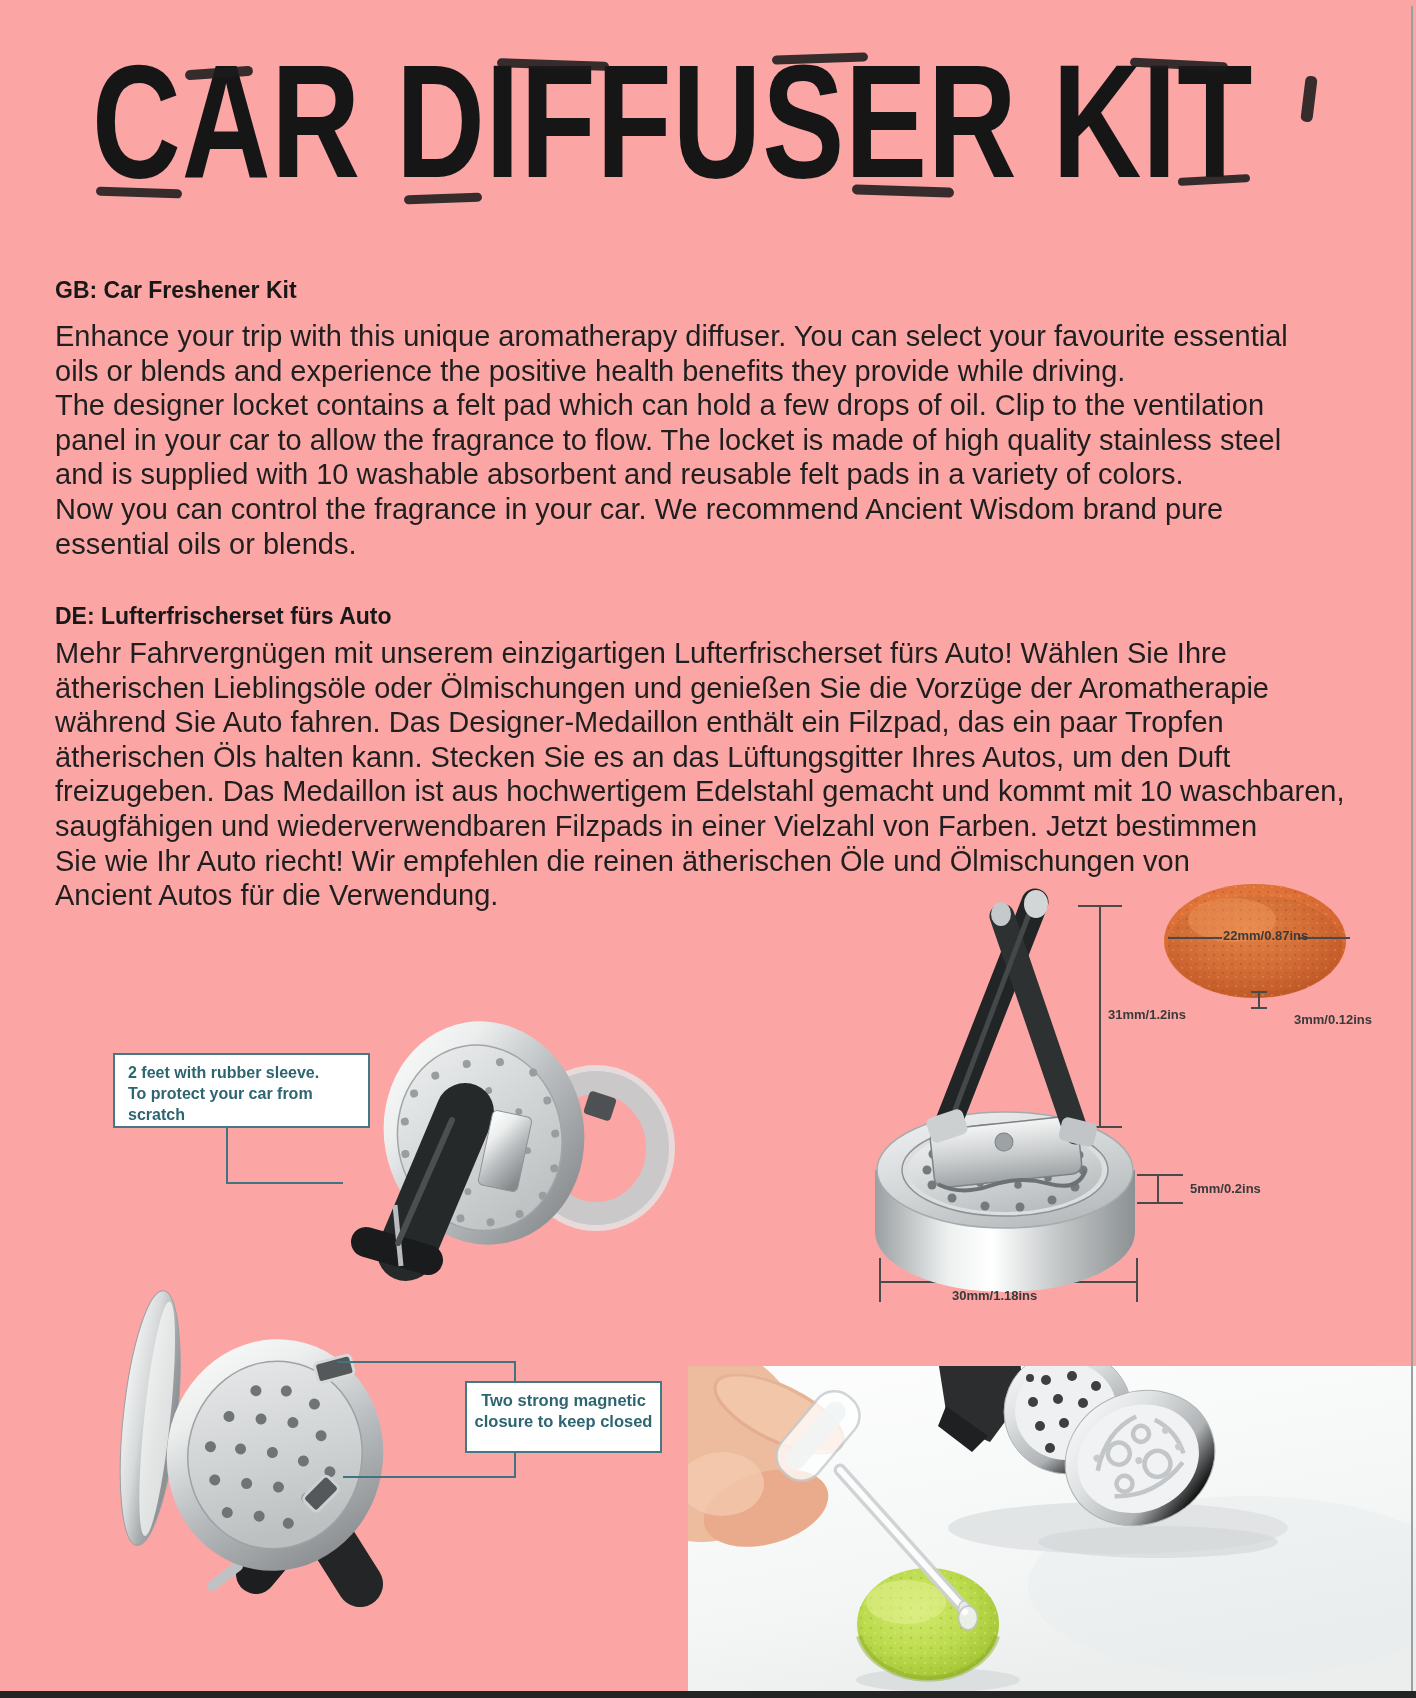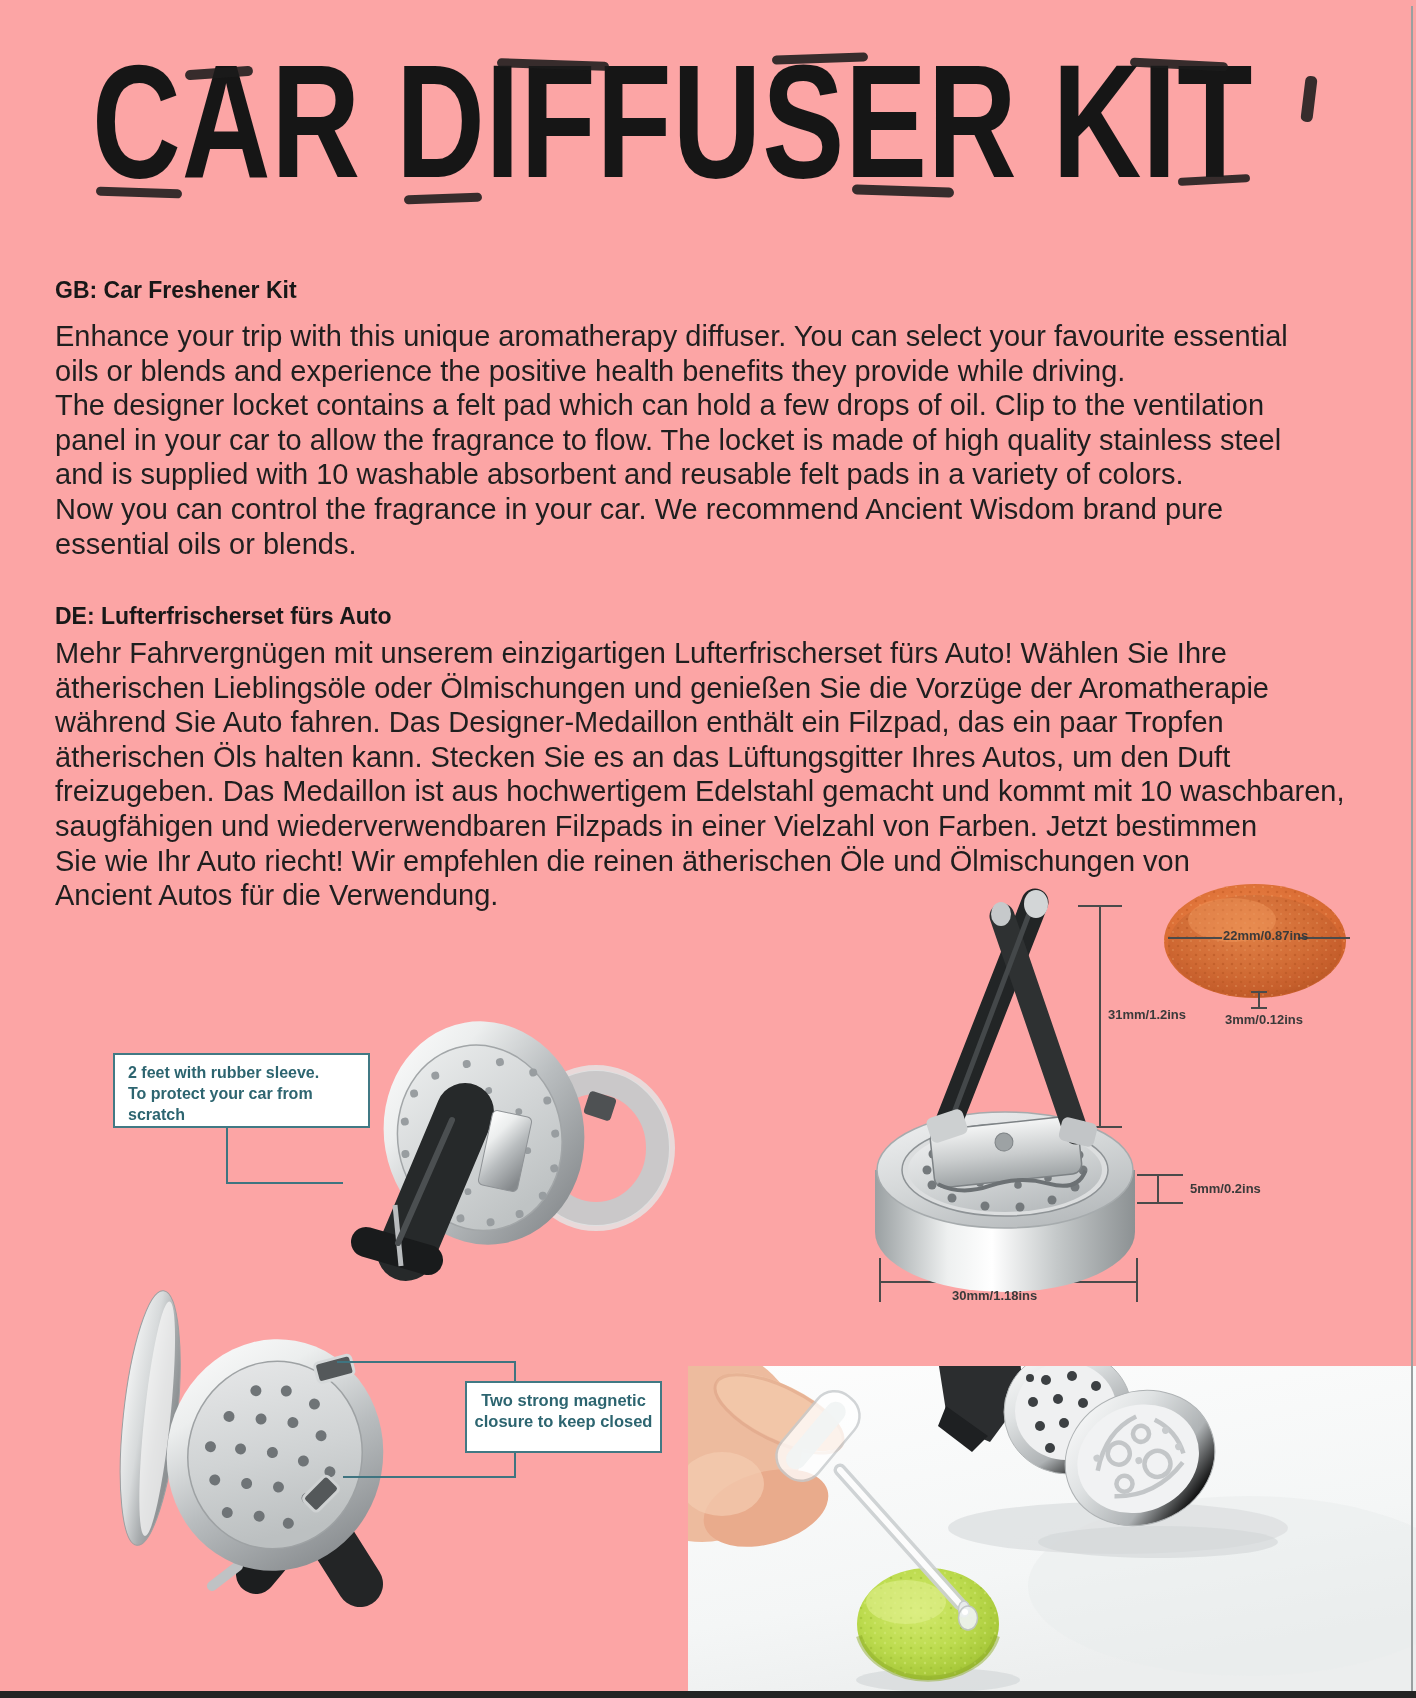--- a/index.html
+++ b/index.html
@@ -178,21 +178,21 @@
       <line x1="249" y1="34" x2="175" y2="230" stroke="#44484a" stroke-width="5" stroke-linecap="round"></line>
       <ellipse cx="256" cy="24" rx="12" ry="14" fill="#d3d6d7"></ellipse>
       <ellipse cx="221" cy="34" rx="10" ry="12" fill="#c6c9cb"></ellipse>
       <rect x="148" y="233" width="38" height="26" rx="6" fill="#cdd0d1" transform="rotate(-18 167 246)"></rect>
       <rect x="280" y="240" width="36" height="24" rx="6" fill="#c2c5c7" transform="rotate(14 298 252)"></rect>
     </g>
   </svg>
 
   <div class="dim" style="left:1108px;top:1007px;">31mm/1.2ins</div>
   <div class="dim" style="left:1223px;top:928px;">22mm/0.87ins</div>
-  <div class="dim" style="left:1225px;top:1012px;">3mm/0.12ins</div>
+  <div class="dim" style="left:1294px;top:1012px;">3mm/0.12ins</div>
   <div class="dim" style="left:1190px;top:1181px;">5mm/0.2ins</div>
   <div class="dim" style="left:952px;top:1288px;">30mm/1.18ins</div>
 
   <svg class="abs" style="left:300px;top:1000px;" width="400" height="300" viewBox="0 0 400 300">
     <defs>
       <linearGradient id="chromeL" x1="0" y1="0" x2="0.8" y2="1">
         <stop offset="0%" stop-color="#ffffff"></stop>
           <stop offset="30%" stop-color="#eceeee"></stop>
         <stop offset="60%" stop-color="#b9bdbf"></stop>
           <stop offset="100%" stop-color="#85898c"></stop>

